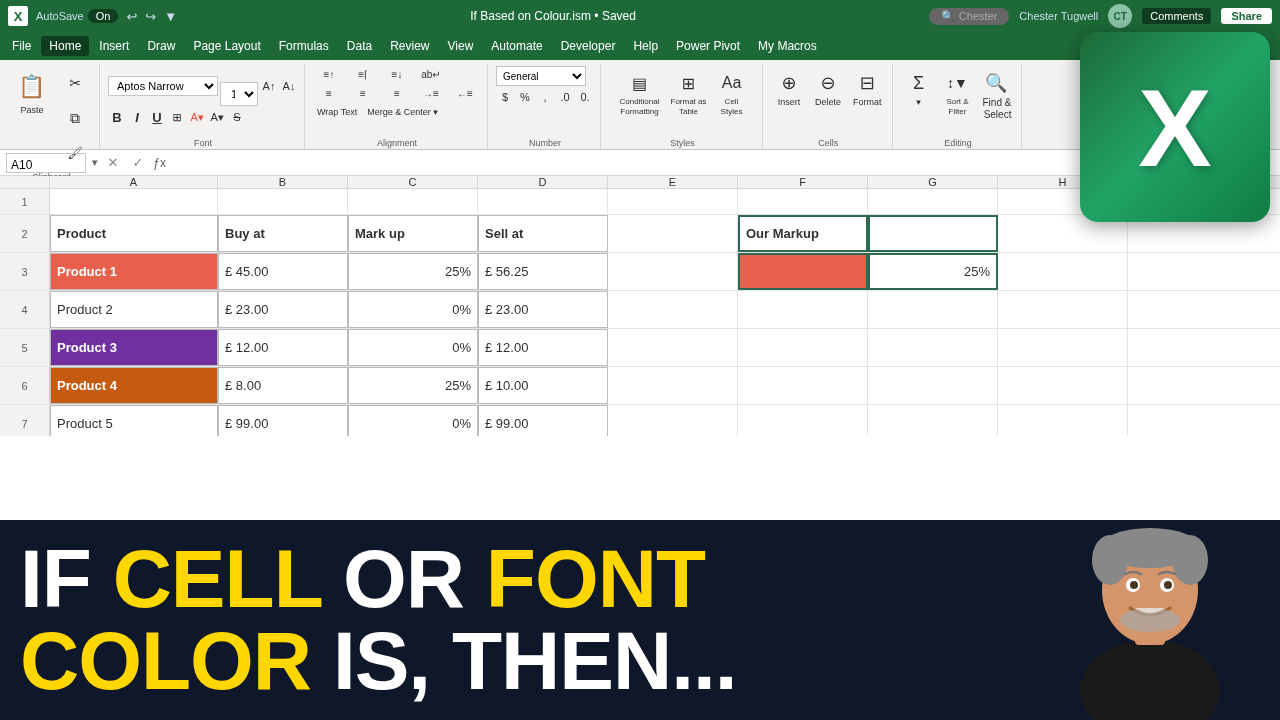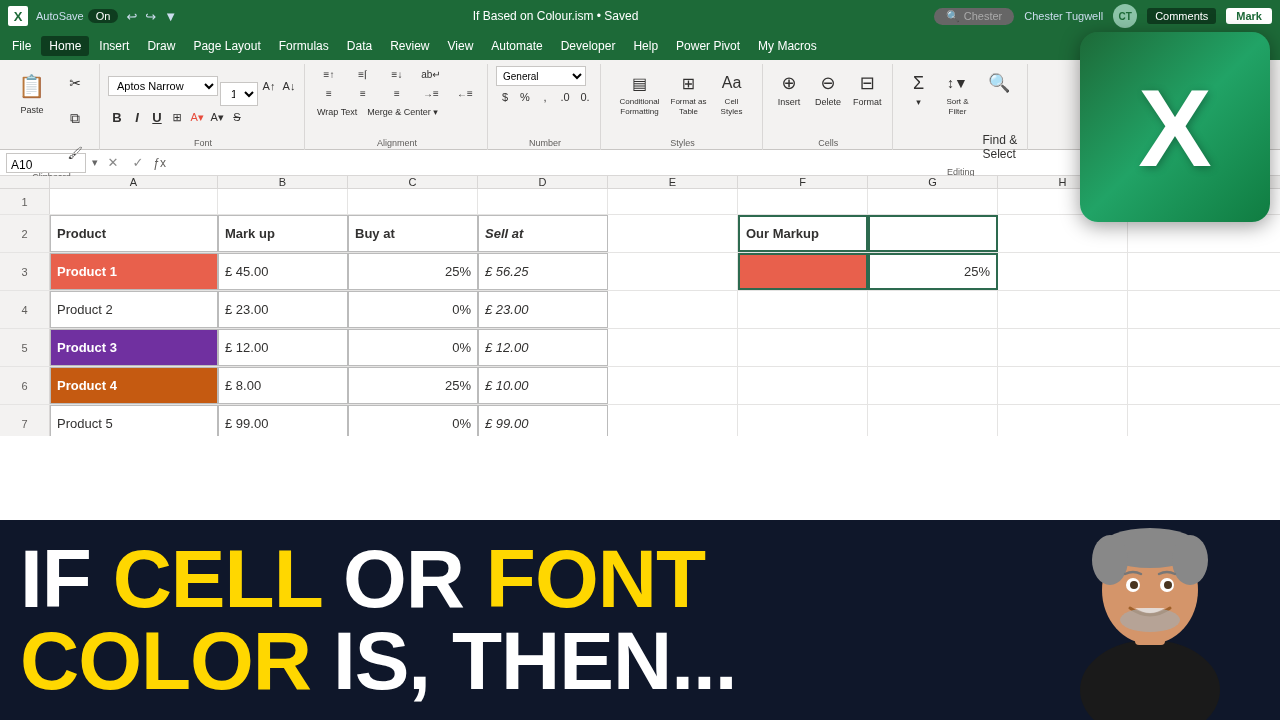--- a/index.html
+++ b/index.html
@@ -226,21 +226,21 @@
       align-items: center;
       font-size: 13px;
       color: #323130;
       border-right: 1px solid #e5e4e3;
       padding: 0 6px;
       overflow: hidden;
     }
     .cell.col-a { width: 168px; }
     .cell.col-b { width: 130px; }
     .cell.col-c { width: 130px; }
-    .cell.col-d { width: 130px; font-style: italic; }
+    .cell.col-d { width: 130px; }
     .cell.col-e { width: 130px; }
     .cell.col-f { width: 130px; }
     .cell.col-g { width: 130px; }
     .cell.col-h { width: 130px; }
 
     
     .header-cell {
       font-weight: bold;
       border: 1px solid #bbb;
     }
@@ -344,21 +344,21 @@
     <span>If Based on Colour.ism • Saved</span>
   </div>
   <div class="title-bar-right">
     <div style="background:#666;border-radius:12px;padding:2px 12px;display:flex;align-items:center;gap:4px;">
       <span>🔍</span>
       <span style="color:#aaa;font-size:11px;">Chester</span>
     </div>
     <span style="color:#cde;font-size:11px;">Chester Tugwell</span>
     <div class="user-avatar">CT</div>
     <span style="color:#fff;font-size:11px;background:#0e3d1f;padding:2px 8px;border-radius:3px;cursor:pointer;">Comments</span>
-    <span style="color:#1d6a38;font-size:11px;background:#fff;padding:2px 10px;border-radius:3px;cursor:pointer;font-weight:600;">Mark</span>
+    <span style="color:#1d6a38;font-size:11px;background:#fff;padding:2px 10px;border-radius:3px;cursor:pointer;font-weight:600;">Share</span>
   </div>
 </div>
 
 <div class="menu-bar">
   <div class="menu-item">File</div>
   <div class="menu-item active">Home</div>
   <div class="menu-item">Insert</div>
   <div class="menu-item">Draw</div>
   <div class="menu-item">Page Layout</div>
   <div class="menu-item">Formulas</div>
@@ -503,21 +503,21 @@
         <div class="ribbon-btn">
           <div class="icon-box" style="font-size:18px;">Σ</div>
           <span style="font-size:9px;">▾</span>
         </div>
         <div class="ribbon-btn">
           <div class="icon-box" style="font-size:14px;">↕▼</div>
           <span style="font-size:8px;text-align:center;line-height:1.2;">Sort &amp;<br>Filter</span>
         </div>
         <div class="ribbon-btn">
           <div class="icon-box" style="font-size:18px;">🔍</div>
-          <span style="font-size:12px;text-align:left;line-height:1.2;margin-top:36px;">Find &amp;<br>Select</span>
+          <span style="font-size:10px;text-align:right;line-height:1.2;">Find &amp;<br>Select</span>
         </div>
       </div>
       <span class="ribbon-group-label">Editing</span>
     </div>
   </div>
 </div>
 
 <div class="formula-bar">
   <div class="cell-ref-box">
     <span>A10</span>
@@ -553,22 +553,22 @@
       <div class="cell col-d"></div>
       <div class="cell col-e"></div>
       <div class="cell col-f"></div>
       <div class="cell col-g"></div>
       <div class="cell col-h"></div>
     </div>
 
     <div class="grid-row">
       <div class="row-num">2</div>
       <div class="cell col-a header-cell" style="font-weight:bold;border:1px solid #bbb;">Product</div>
+      <div class="cell col-b header-cell" style="font-weight:bold;border:1px solid #bbb;">Buy at</div>
       <div class="cell col-c header-cell" style="font-weight:bold;border:1px solid #bbb;">Mark up</div>
-      <div class="cell col-b header-cell" style="font-weight:bold;border:1px solid #bbb;">Buy at</div>
       <div class="cell col-d header-cell" style="font-weight:bold;border:1px solid #bbb;">Sell at</div>
       <div class="cell col-e"></div>
       <div class="cell col-f" style="font-weight:bold;border:2px solid #2d6a4f;">Our Markup</div>
       <div class="cell col-g" style="border:2px solid #2d6a4f;"></div>
       <div class="cell col-h"></div>
     </div>
 
     <div class="grid-row">
       <div class="row-num">3</div>
       <div class="cell col-a product-red bordered">Product 1</div>

